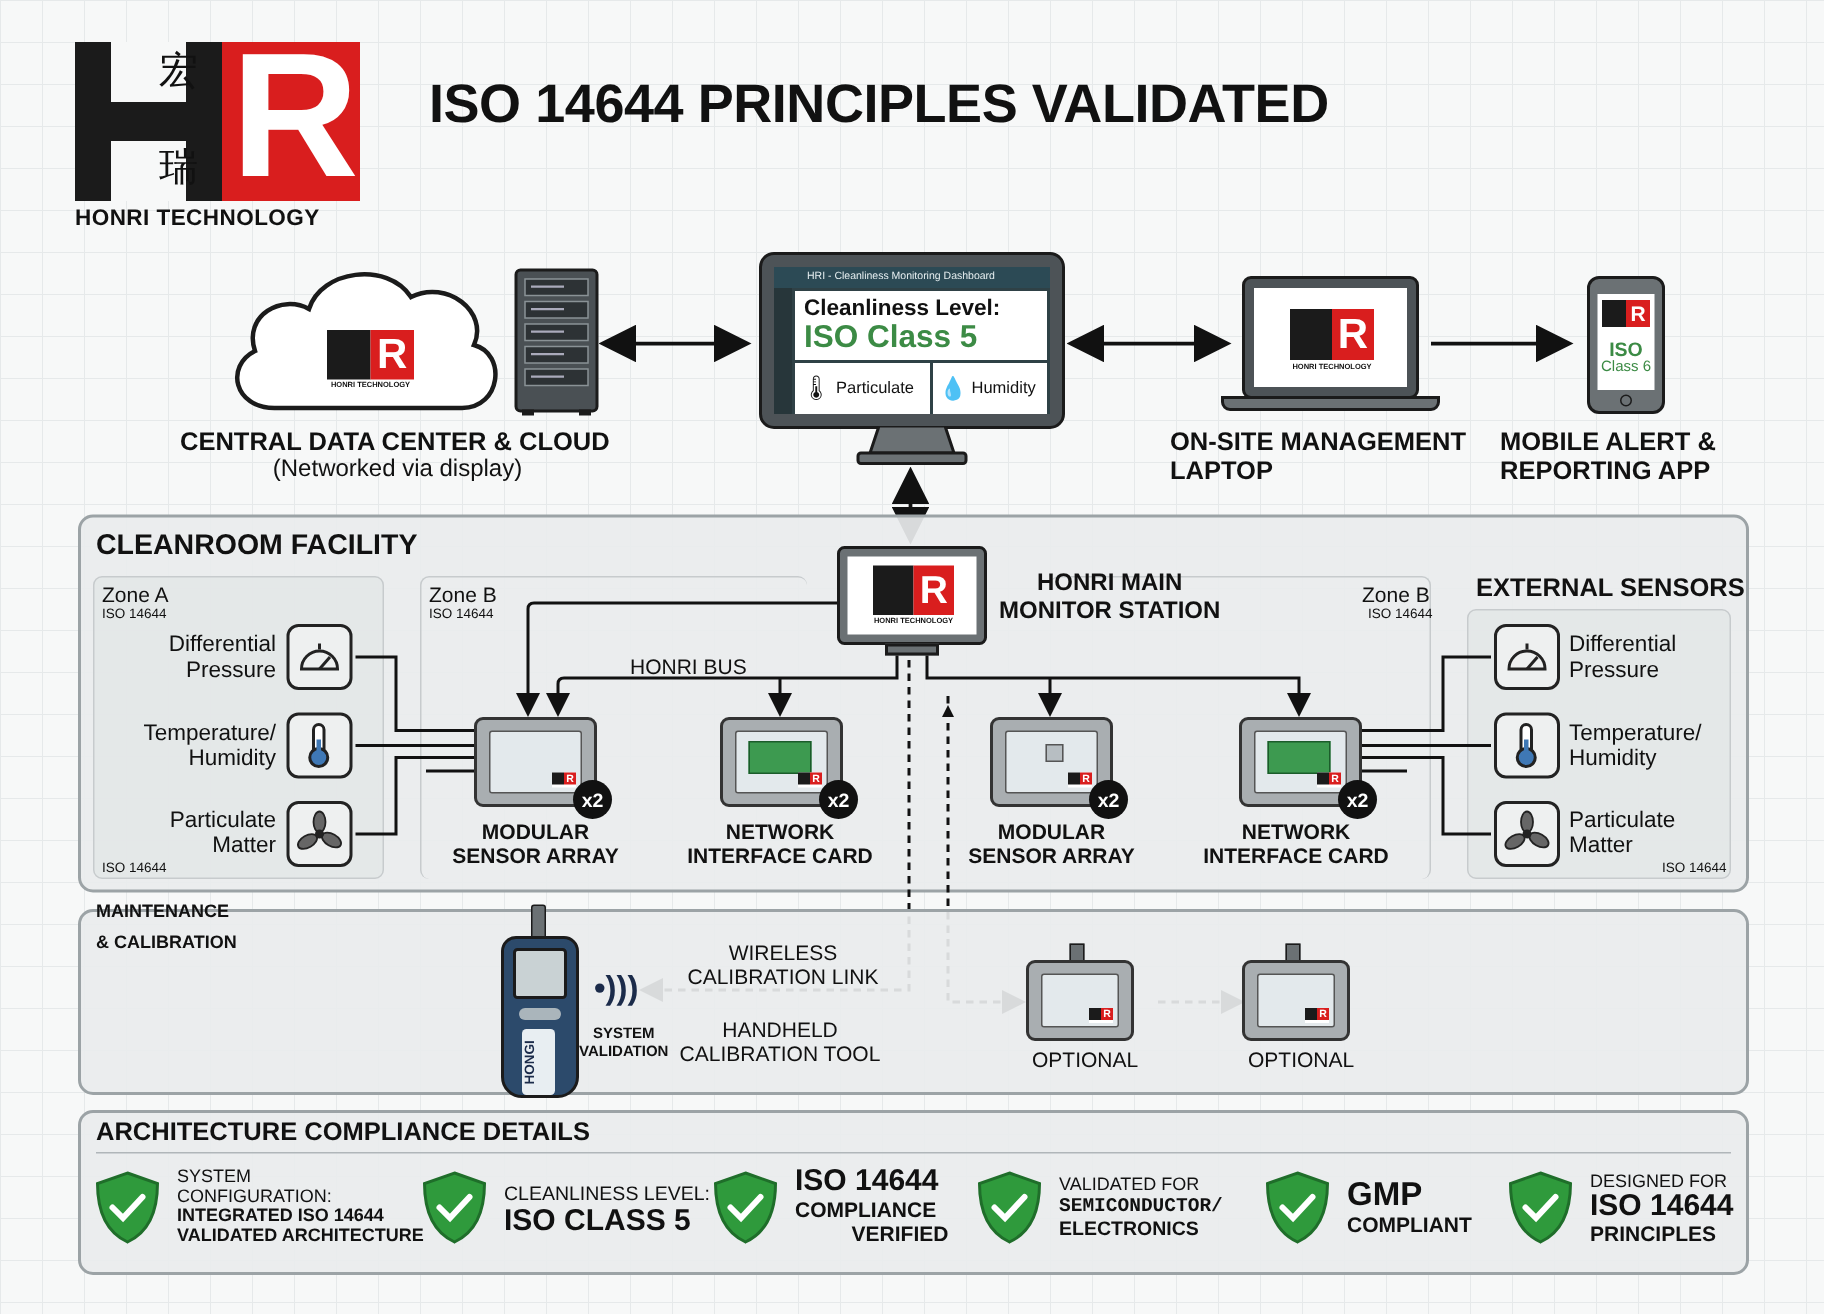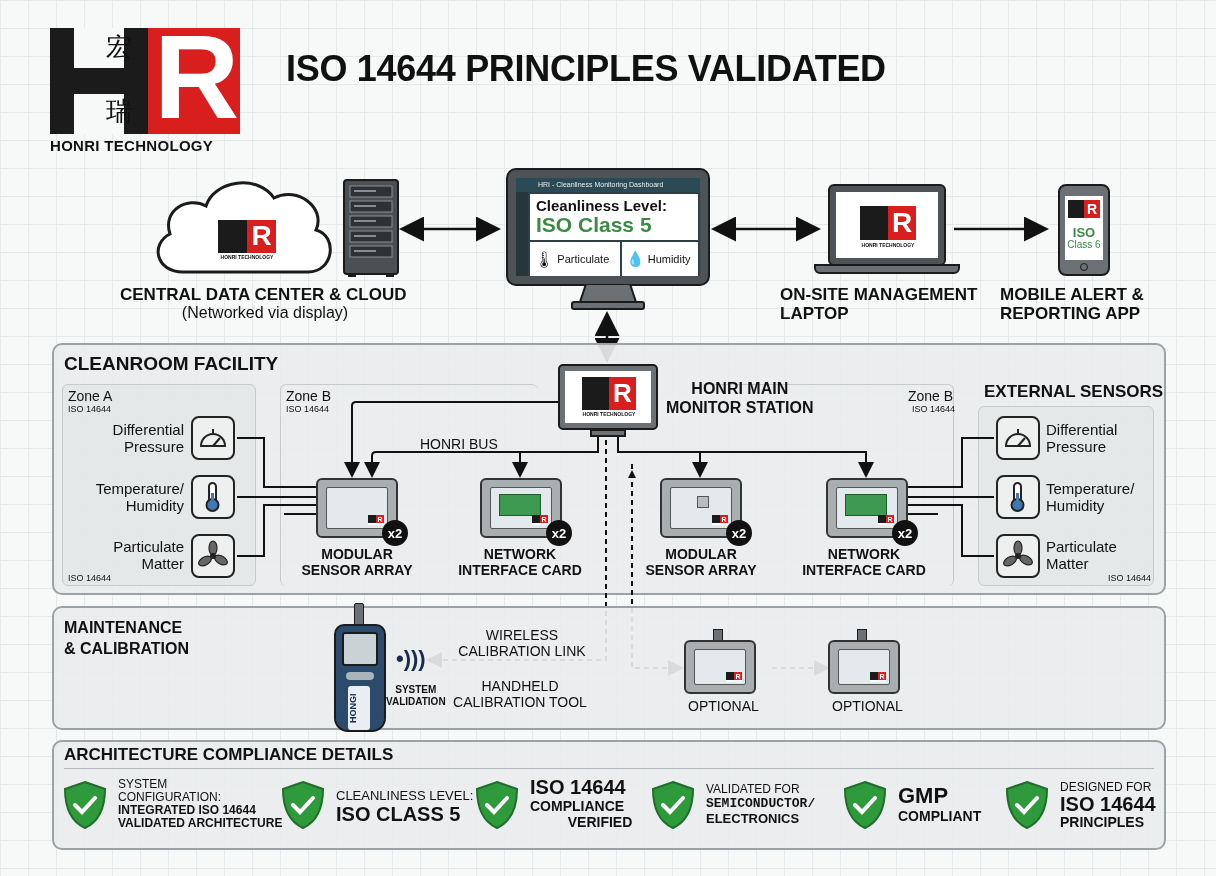--- a/index.html
+++ b/index.html
@@ -361,21 +361,21 @@
       <div class="mr" style="font-size:7px;">R</div>
     </div>
 </div>
 <div class="abs x2" style="left:892px;top:520px;">x2</div>
 <div class="abs mod-lbl" style="left:800px;top:546px;width:128px;">
     <div>NETWORK</div>
     <div>INTERFACE CARD</div>
   </div>
 
 <div class="abs panel" style="left:52px;top:606px;width:1114px;height:124px;"></div>
-<div class="abs panel-title" style="left:64px;top:617px;font-size:16px;line-height:21px;">
+<div class="abs panel-title" style="left:64px;top:597px;font-size:12px;line-height:21px;">
   <div>MAINTENANCE</div>
     <div>&amp; CALIBRATION</div>
 </div>
 
 <div class="abs" style="left:354px;top:603px;width:10px;height:24px;background:#6b7174;border:1.5px solid #1b1b1b;border-radius:2px;"></div>
 <div class="abs" style="left:334px;top:624px;width:52px;height:108px;background:#2c4a6b;border:2px solid #1b1b1b;border-radius:10px 10px 14px 14px;">
   <div class="abs" style="left:6px;top:6px;right:6px;height:34px;background:#c9d2d4;border:2px solid #1b1b1b;border-radius:3px;"></div>
   <div class="abs" style="left:10px;top:46px;width:28px;height:8px;border-radius:4px;background:#aab5bb;"></div>
   <div class="abs" style="left:12px;top:60px;width:22px;height:44px;background:#e8eef2;border-radius:3px;font-size:9px;font-weight:700;writing-mode:vertical-rl;transform:rotate(180deg);text-align:center;color:#1b2b4a;">HONGI</div>
 </div>

